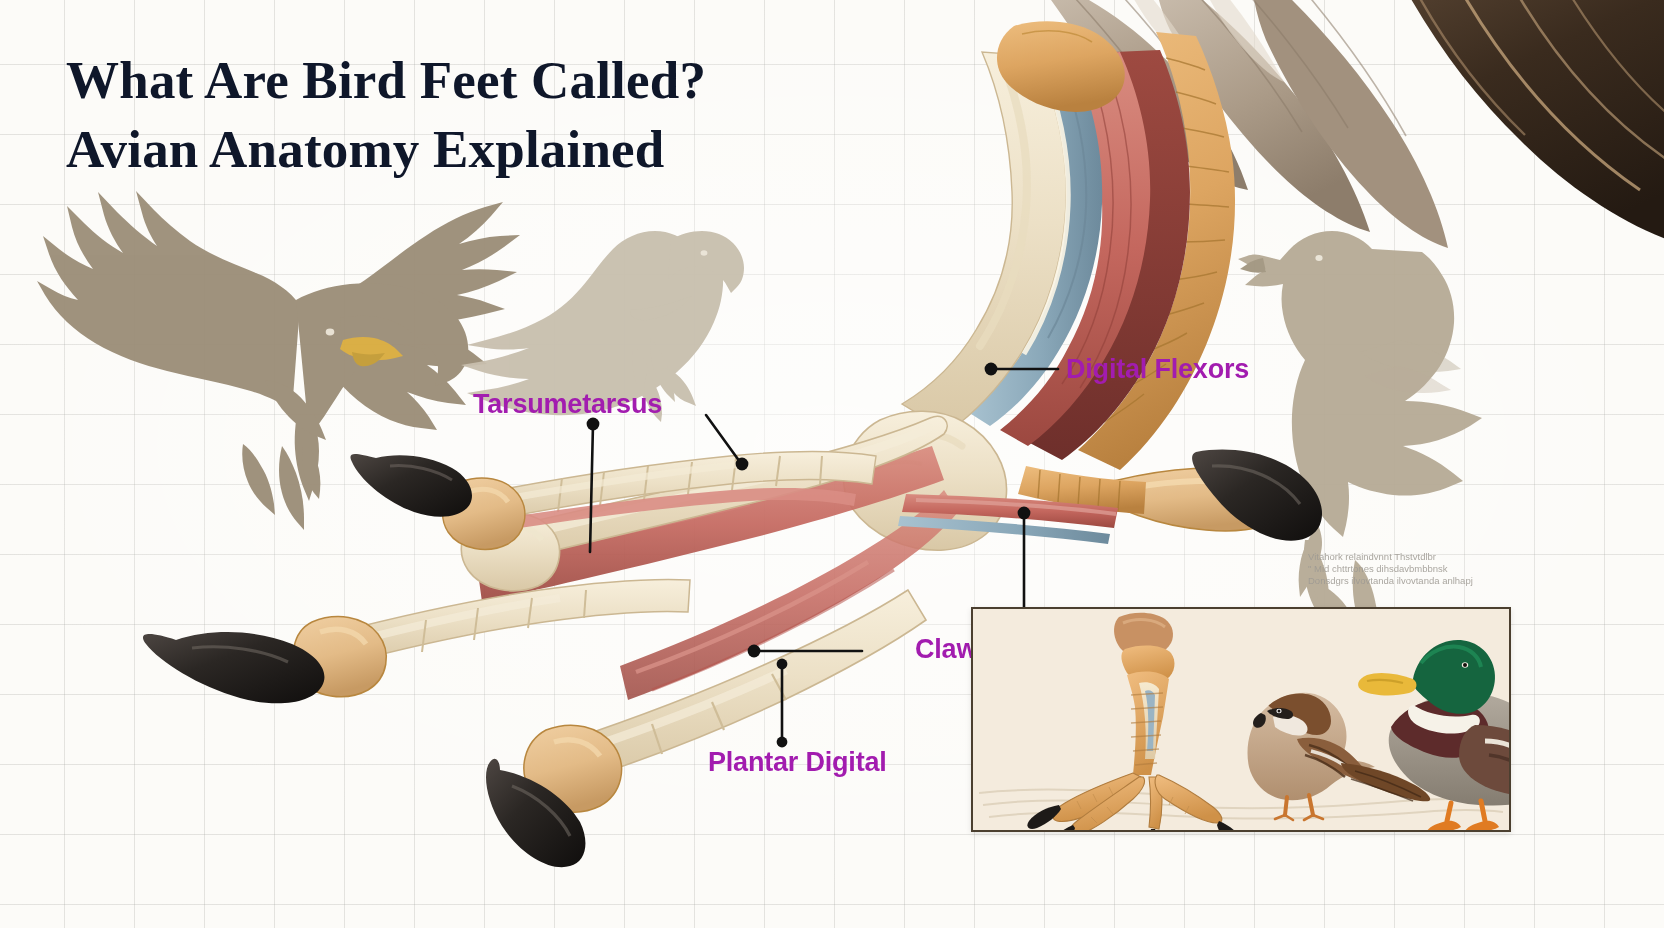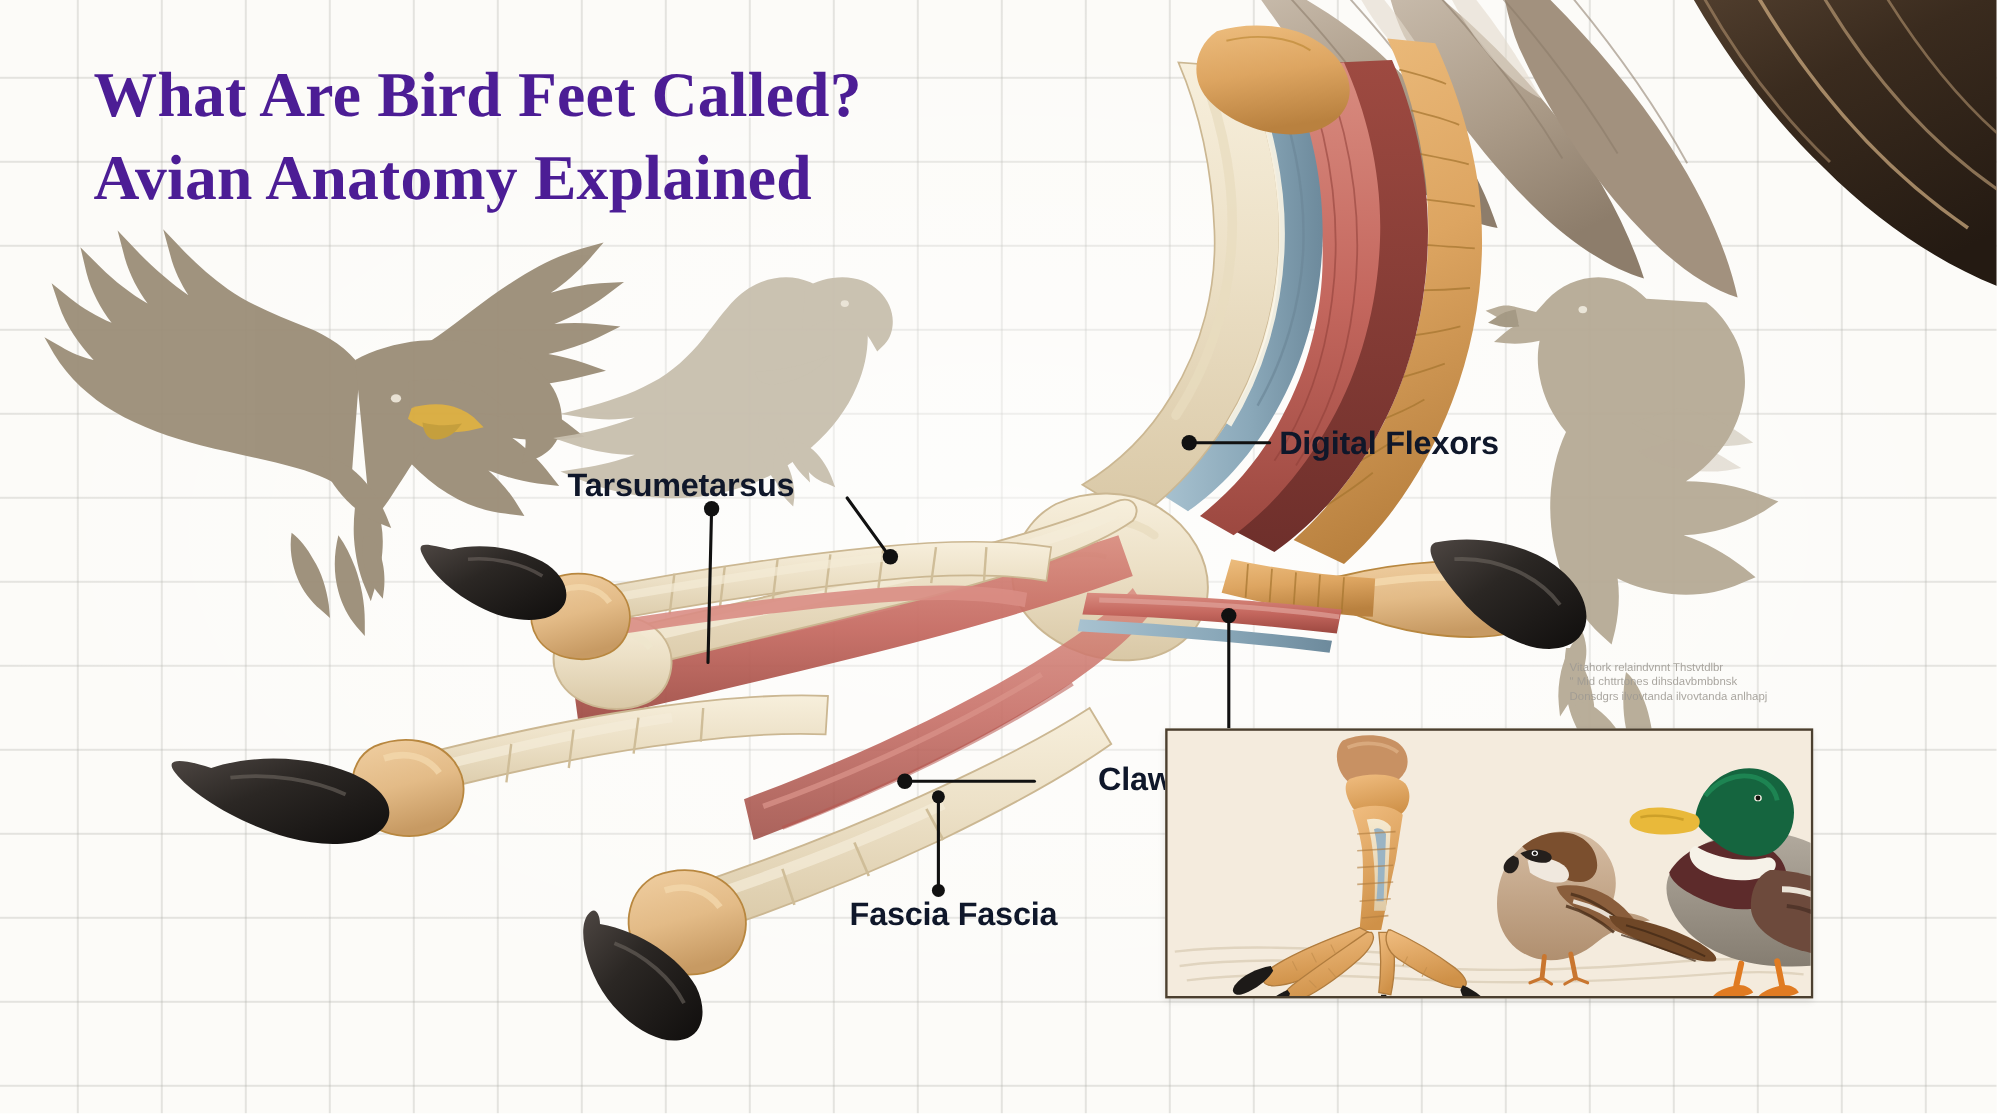--- a/index.html
+++ b/index.html
@@ -25,34 +25,33 @@
     position:absolute;inset:0;
     background:radial-gradient(ellipse 70% 65% at 50% 48%, rgba(255,255,255,.55) 0%, rgba(255,255,255,0) 75%);
   }
 
   
   #title{
     position:absolute;left:66px;top:46px;
     font-family:"Liberation Serif","DejaVu Serif",serif;
     font-size:53px;line-height:1.30;
     font-weight:700;
-    color:#4c1d95;
+    color:#0f172a;
     letter-spacing:.2px;
     white-space:pre-line;
     text-shadow:0 1px 0 rgba(255,255,255,.6);
-    margin-left:12px;
   }
 
   
   .callout{
     position:absolute;
     font-family:"Liberation Sans",sans-serif;
     font-weight:700;
     font-size:27px;
-    color:#0f172a;
+    color:#a21caf;
     white-space:nowrap;
     letter-spacing:-0.2px;
   }
   #lbl-tarsu{left:473px;top:389px;}
   #lbl-flex{left:1066px;top:354px;}
   #lbl-claw{left:872px;top:634px;margin-left:43px;}
   #lbl-plantar{left:708px;top:747px;}
 
   .tinytext{
     position:absolute;
@@ -444,21 +443,21 @@
     </g>
     <path d="M1024 513 L1024 607" stroke="#111" stroke-width="2.6" fill="none"></path>
   </svg>
 
   <div id="title">What Are Bird Feet Called?
 Avian Anatomy Explained</div>
 
   <div class="callout" id="lbl-tarsu">Tarsumetarsus</div>
   <div class="callout" id="lbl-flex">Digital Flexors</div>
   <div class="callout" id="lbl-claw">Claw</div>
-  <div class="callout" id="lbl-plantar">Fascia Fascia</div>
+  <div class="callout" id="lbl-plantar">Plantar Digital</div>
 
   <div class="tinytext">
     <div>Vitahork relaindvnnt  Thstvtdlbr</div>
     <div>" Mid chttrtones  dihsdavbmbbnsk</div>
     <div>Donsdgrs ilvovtanda ilvovtanda anlhapj</div>
   </div>
 
   <div id="inset">
     <svg width="536" height="221" viewBox="0 0 536 221">
       <defs>

